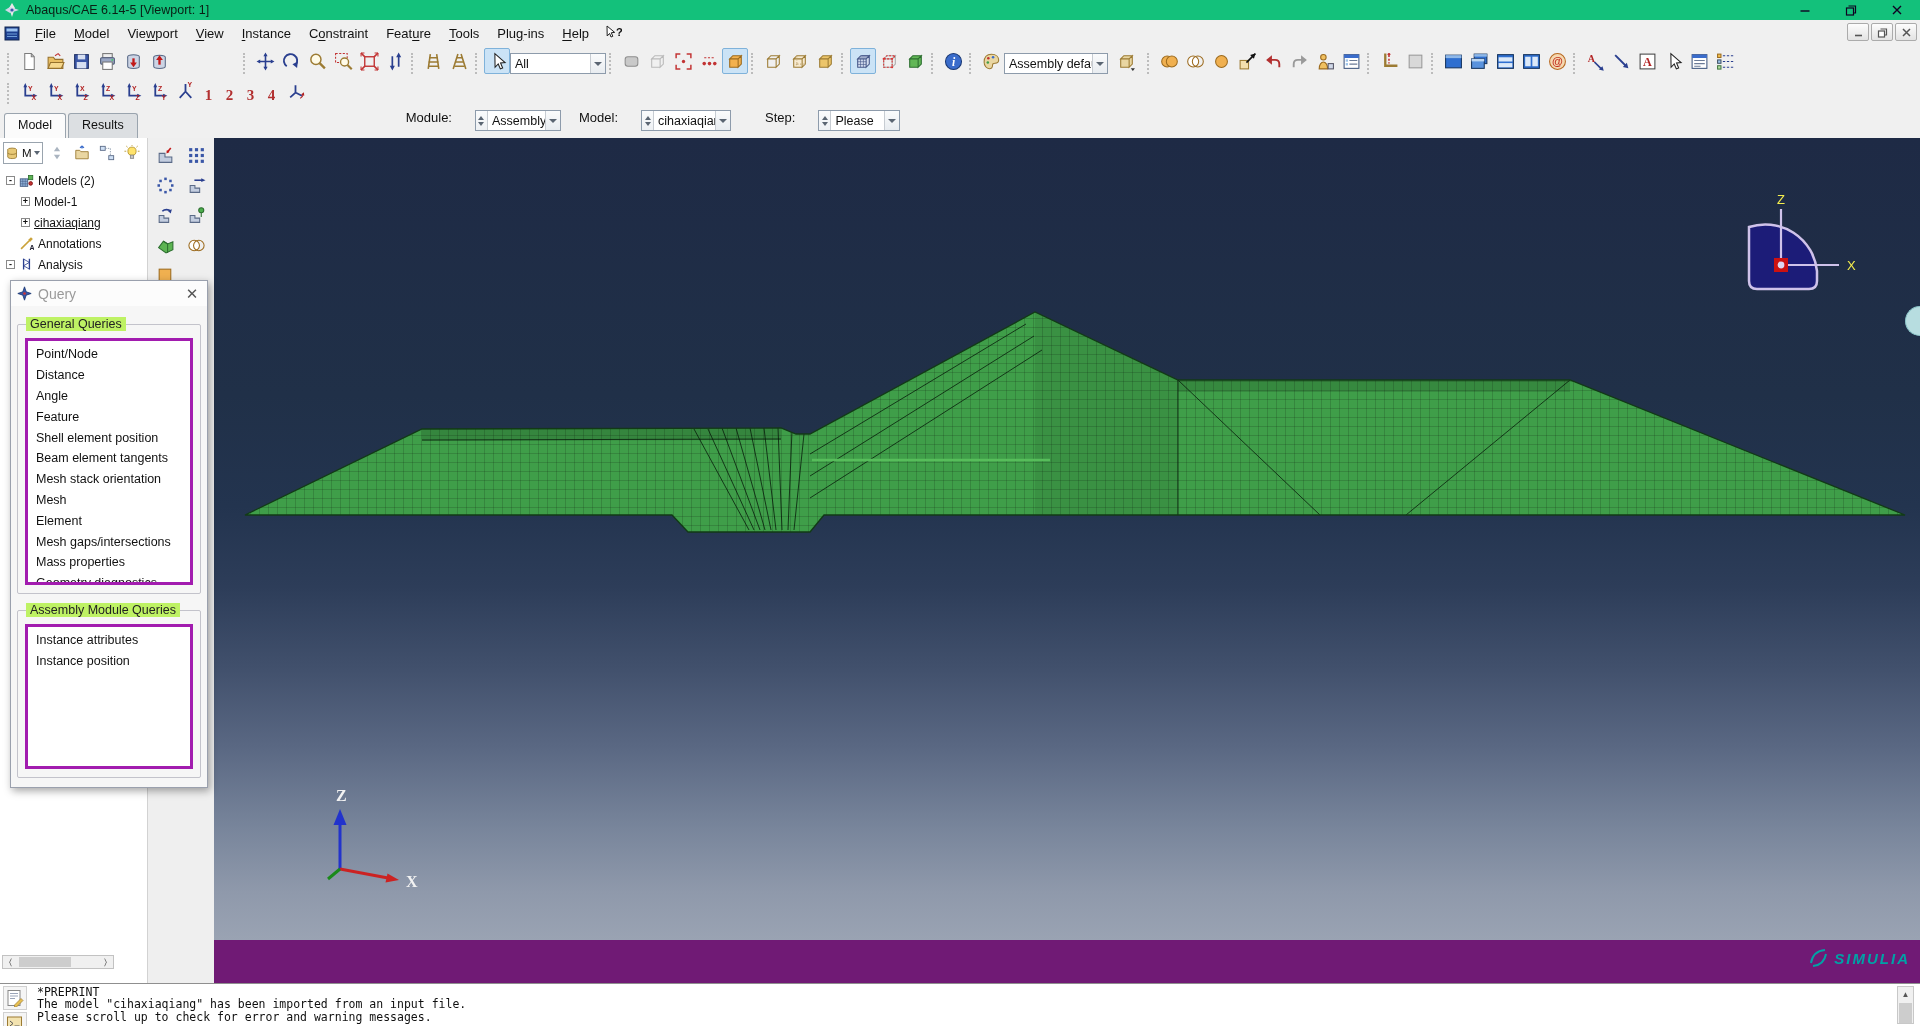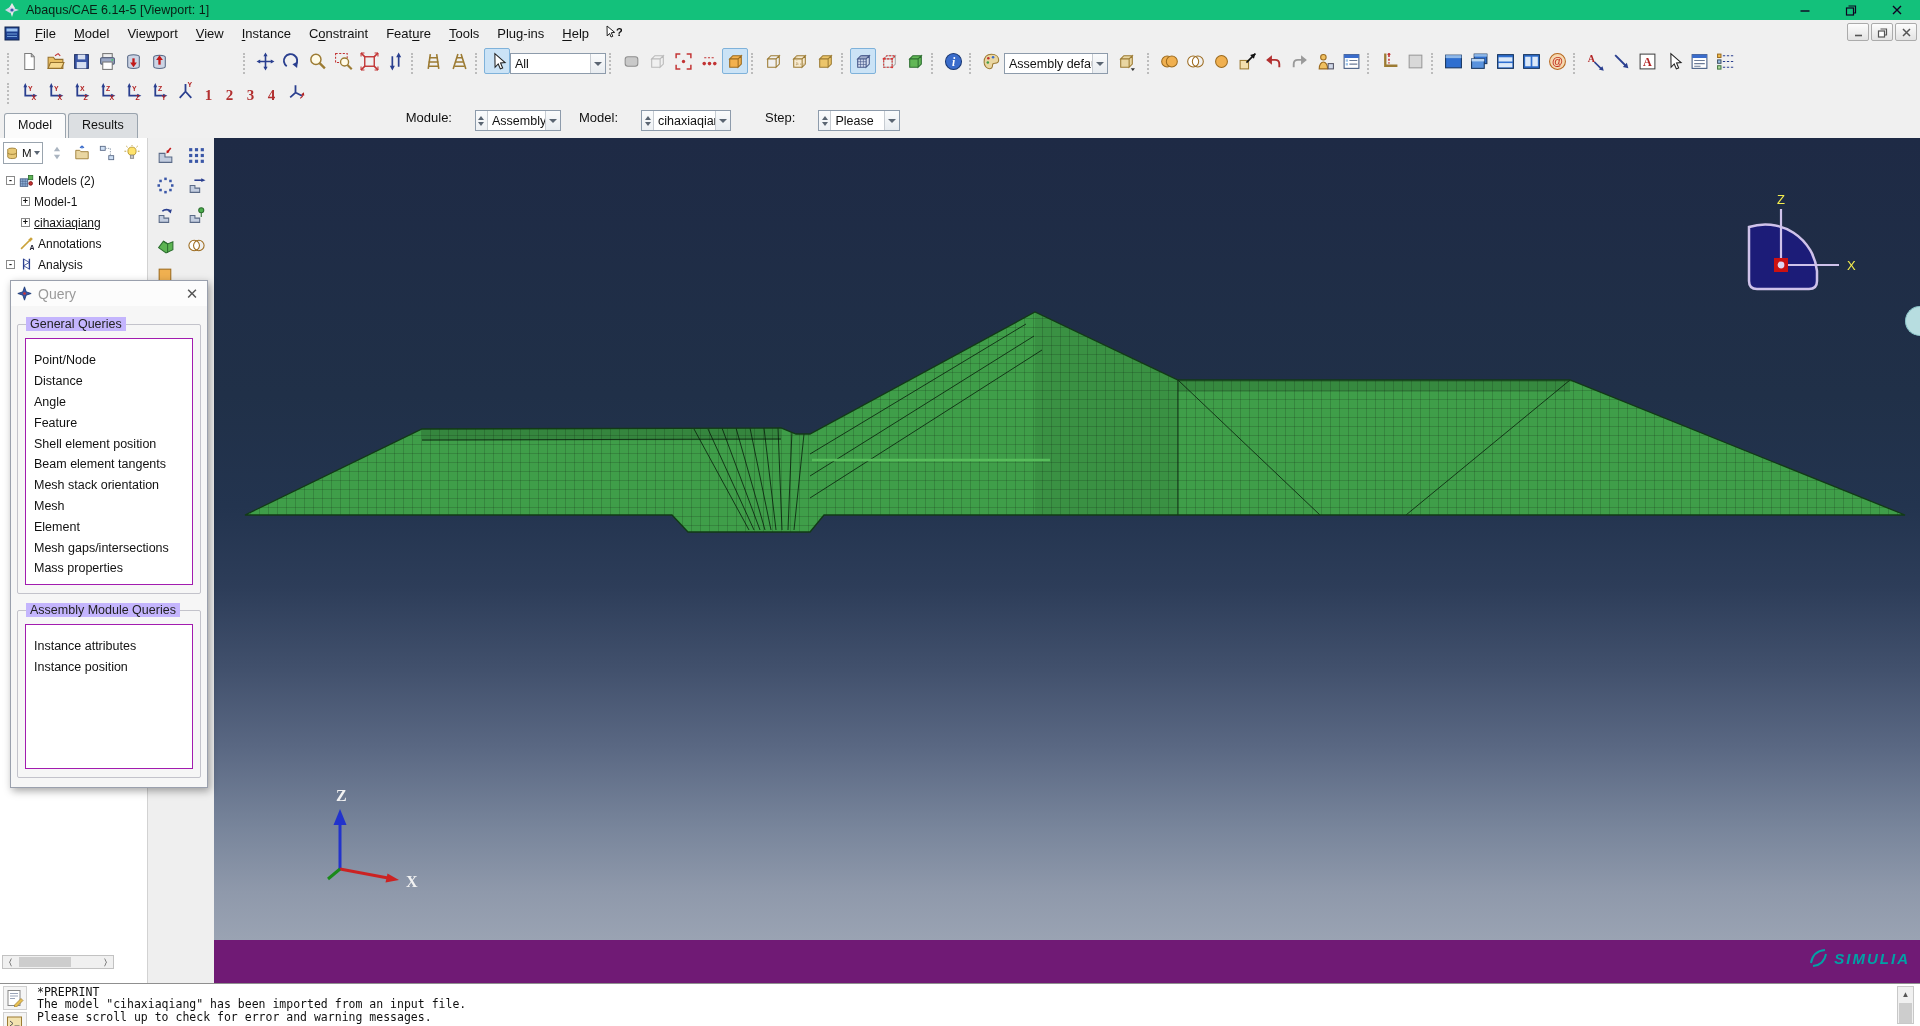--- a/index.html
+++ b/index.html
@@ -58,22 +58,22 @@
   #vpstrip{position:absolute;left:214px;top:802px;right:0;bottom:0;background:#701a75}
   #brand{position:absolute;right:10px;top:7px;display:flex;align-items:center;gap:4px}
   #brand .btxt{font:bold italic 15px "Liberation Sans",sans-serif;color:#00a2a6;letter-spacing:2px}
   #notch{position:absolute;right:0;top:168px;width:15px;height:30px;border-radius:15px 0 0 15px;background:#b7dde0;border:1px solid #8bc4c8;border-right:none}
   
   #qdlg{position:absolute;left:10px;top:142px;width:198px;height:508px;background:#f6f6f6;border:1px solid #9aa0ad;box-shadow:2px 3px 8px rgba(0,0,0,.35);z-index:5}
   #qtitle{height:25px;display:flex;align-items:center;padding:0 6px;gap:6px;background:#fcfcfc}
   #qtitle .qt{color:#9a9a9a;font-size:14px}
   #qtitle .qx{margin-left:auto;color:#555;font-size:15px;width:18px;text-align:center;line-height:16px}
   .qgroup{position:absolute;left:6px;right:6px;border:1px solid #c3c3cb;border-radius:2px}
-  .qlabel{position:absolute;top:-8px;left:8px;background:#c4b5fd;padding:0 4px;font-size:12.5px;color:#222}
-  .qlist{position:absolute;left:7px;right:7px;top:13px;bottom:8px;background:#fff;border:1px solid #a21caf;padding-top:11px;overflow:hidden}
+  .qlabel{position:absolute;top:-8px;left:8px;background:#bef264;padding:0 4px;font-size:12.5px;color:#222}
+  .qlist{position:absolute;left:7px;right:7px;top:13px;bottom:8px;background:#fff;border:3px solid #a21caf;padding-top:3px;overflow:hidden}
   .qitem{height:20.8px;padding-left:8px;font-size:12.5px;display:flex;align-items:center}
   
   #hscroll{position:absolute;left:2px;bottom:14px;width:112px;height:14px;display:flex;border:1px solid #c2c2c2;background:#f0f0f0}
   #hscroll .arr{width:15px;display:flex;align-items:center;justify-content:center;font-size:9px;color:#555;background:#f0f0f0}
   #hscroll .thumb{width:52px;background:#cdcdcd;margin:1px}
   #vscroll{position:absolute;right:6px;top:2px;width:17px;bottom:2px;background:#f0f0f0;border:1px solid #c8c8c8}
   #vscroll .arr{height:15px;display:flex;align-items:center;justify-content:center;font-size:8px;color:#555}
   #vscroll .thumb{height:20px;background:#cdcdcd;margin:1px}
   
   #msg{position:absolute;left:0;right:0;bottom:0;height:43px;border-top:1px solid #8f8f8f;background:#fff}

